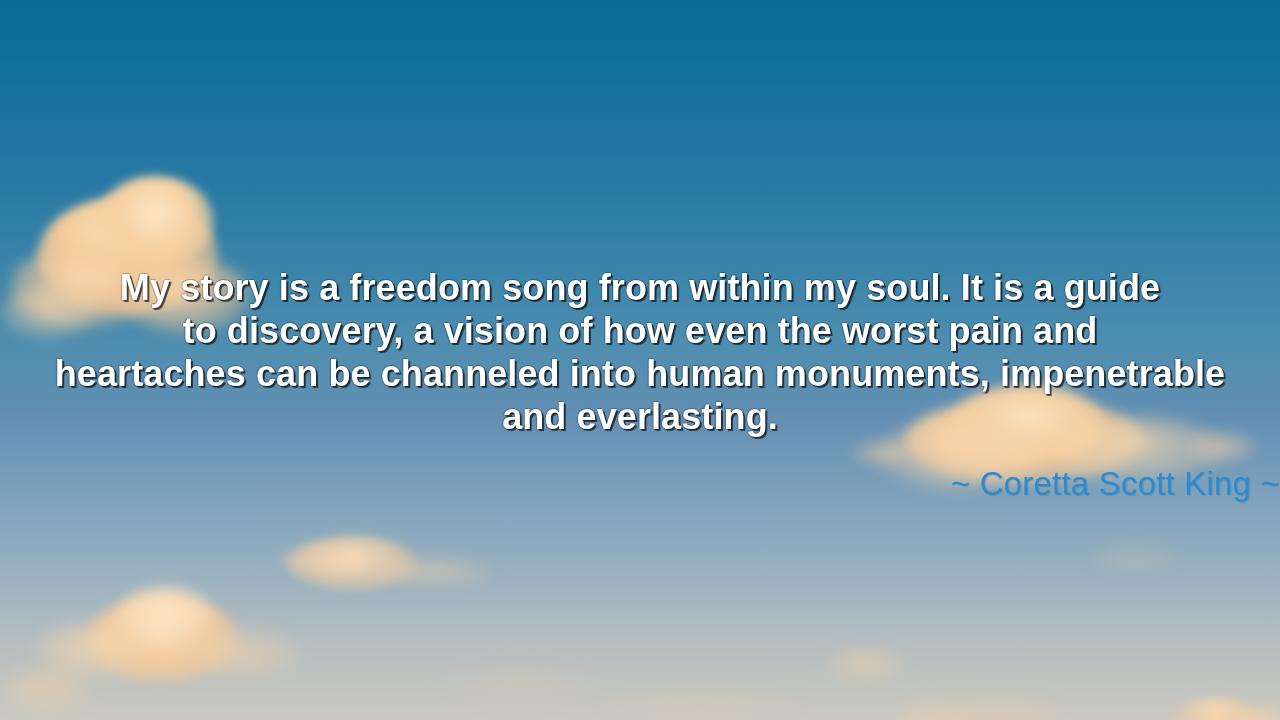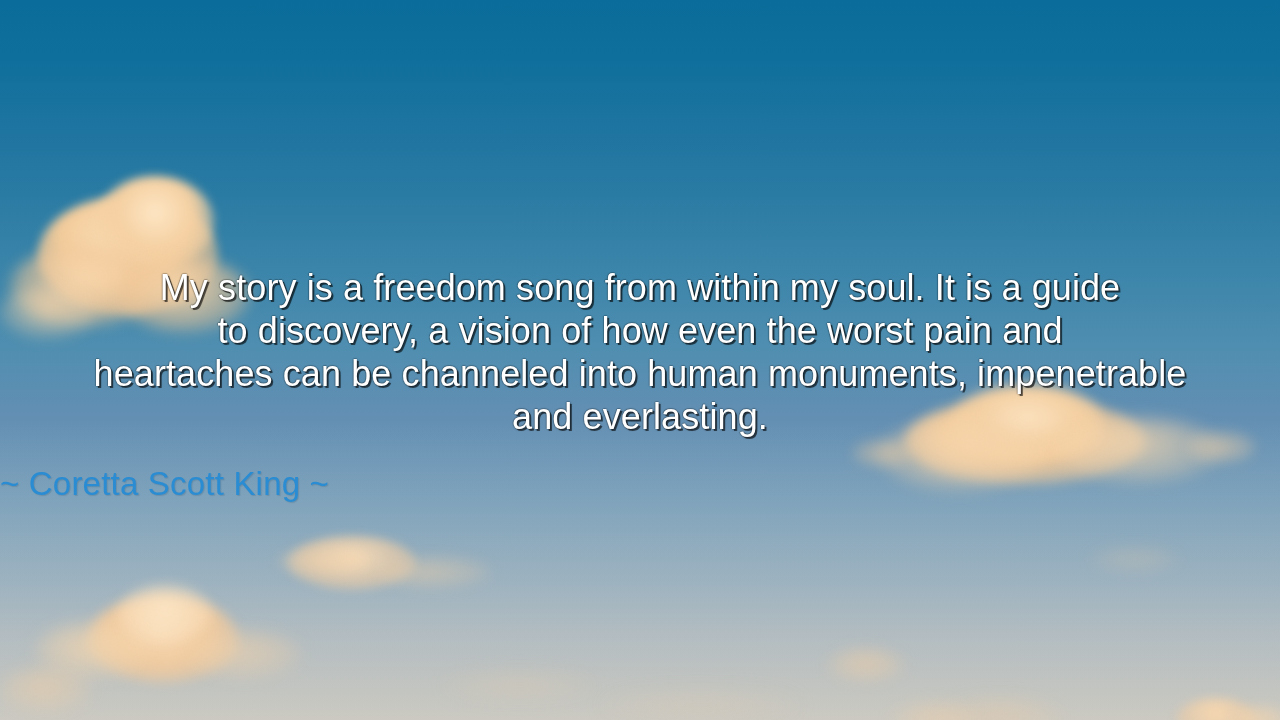--- a/index.html
+++ b/index.html
@@ -162,35 +162,35 @@
     top: 266px;
     text-align: center;
     padding: 0 14px;
     box-sizing: border-box;
   }
   .quote-text {
     margin: 0;
     color: #ffffff;
     font-size: 36px;
     line-height: 43px;
-    font-weight: 400;
+    font-weight: 700;
     letter-spacing: 0.1px;
     text-shadow:
        2px 2px 0 rgba(0,0,0,0.55),
        1px 1px 2px rgba(0,0,0,0.45),
       -1px 0   1px rgba(0,0,0,0.22),
        0  -1px 1px rgba(0,0,0,0.22);
     white-space: pre-line;
   }
   .attribution {
     position: absolute;
     left: 0;
     right: 0;
     top: 464px;
-    text-align: left;
+    text-align: right;
     margin: 0;
     color: #2a8cd2;
     font-size: 33px;
     line-height: 40px;
     font-weight: 400;
     letter-spacing: 0.2px;
     text-shadow: 1px 1px 1px rgba(20,60,90,0.18);
   }
 </style>
 </head>

